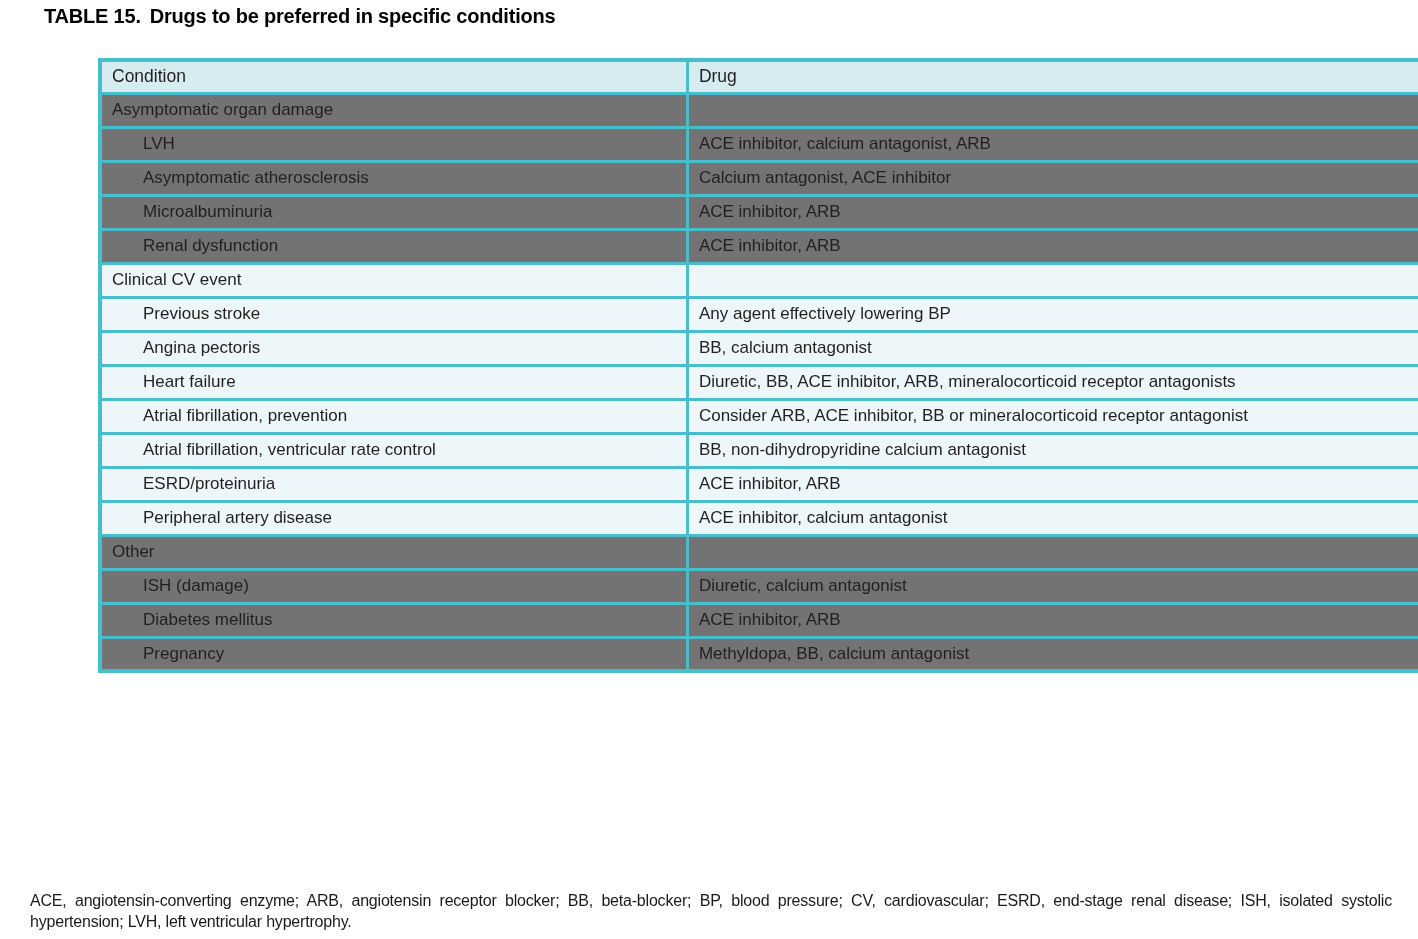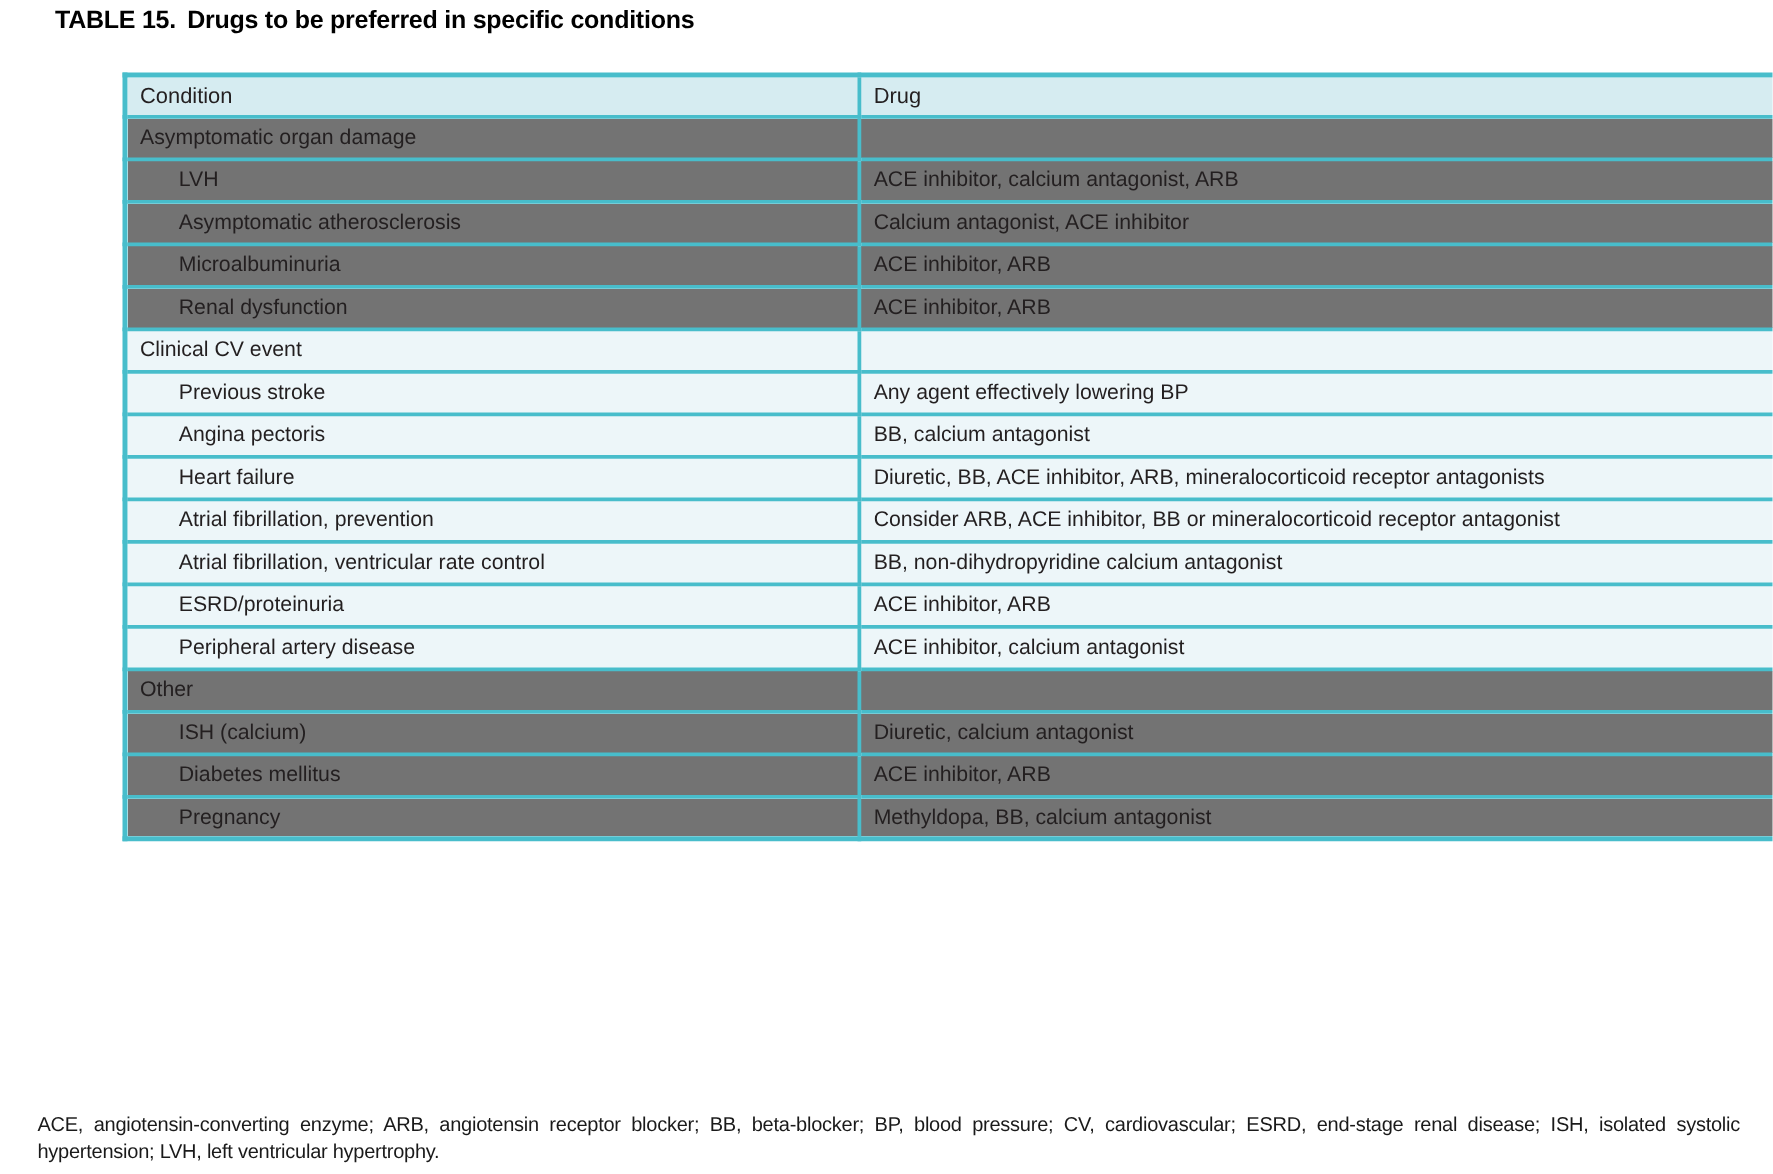--- a/index.html
+++ b/index.html
@@ -134,21 +134,21 @@
     <td class="cond indent">Peripheral artery disease</td>
     <td class="drug">ACE inhibitor, calcium antagonist</td>
   </tr>
 
   <tr>
     <td class="cond">Other</td>
     <td class="drug"></td>
   </tr>
 
   <tr>
-    <td class="cond indent">ISH (calcium)</td>
+    <td class="cond indent">ISH (damage)</td>
     <td class="drug">Diuretic, calcium antagonist</td>
   </tr>
 
 
   <tr>
     <td class="cond indent">Diabetes mellitus</td>
     <td class="drug">ACE inhibitor, ARB</td>
   </tr>
 
   <tr>

